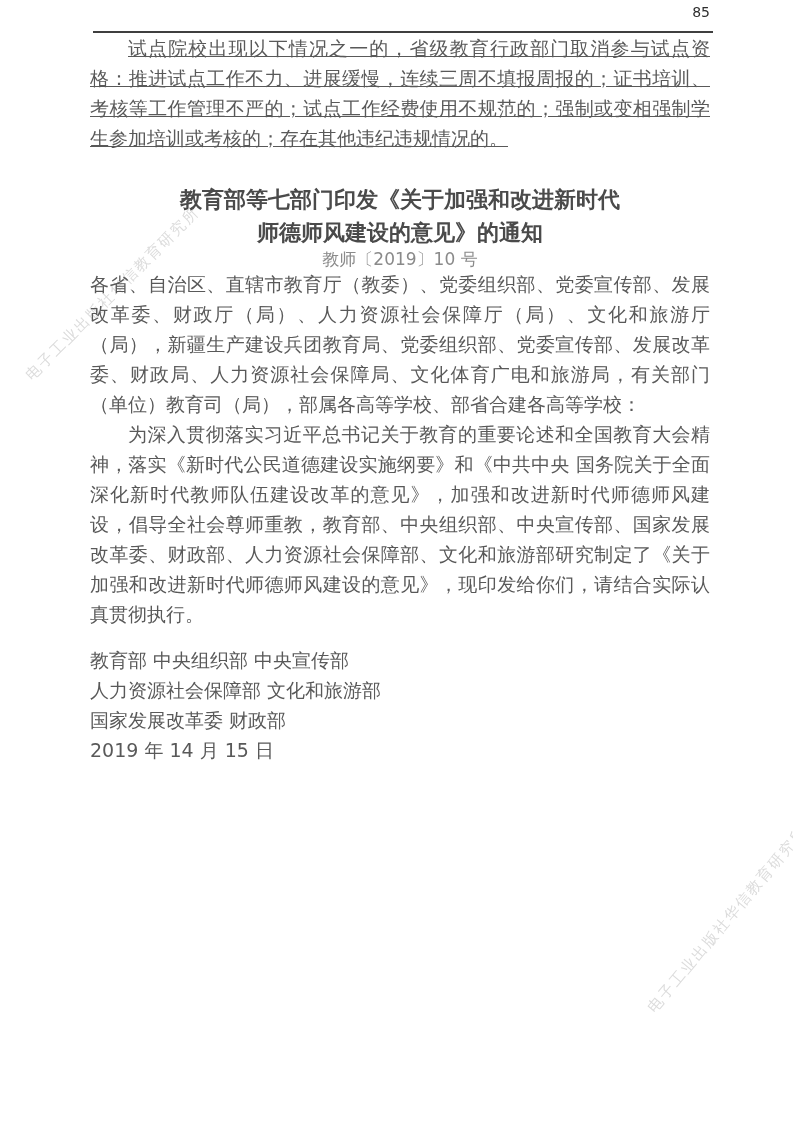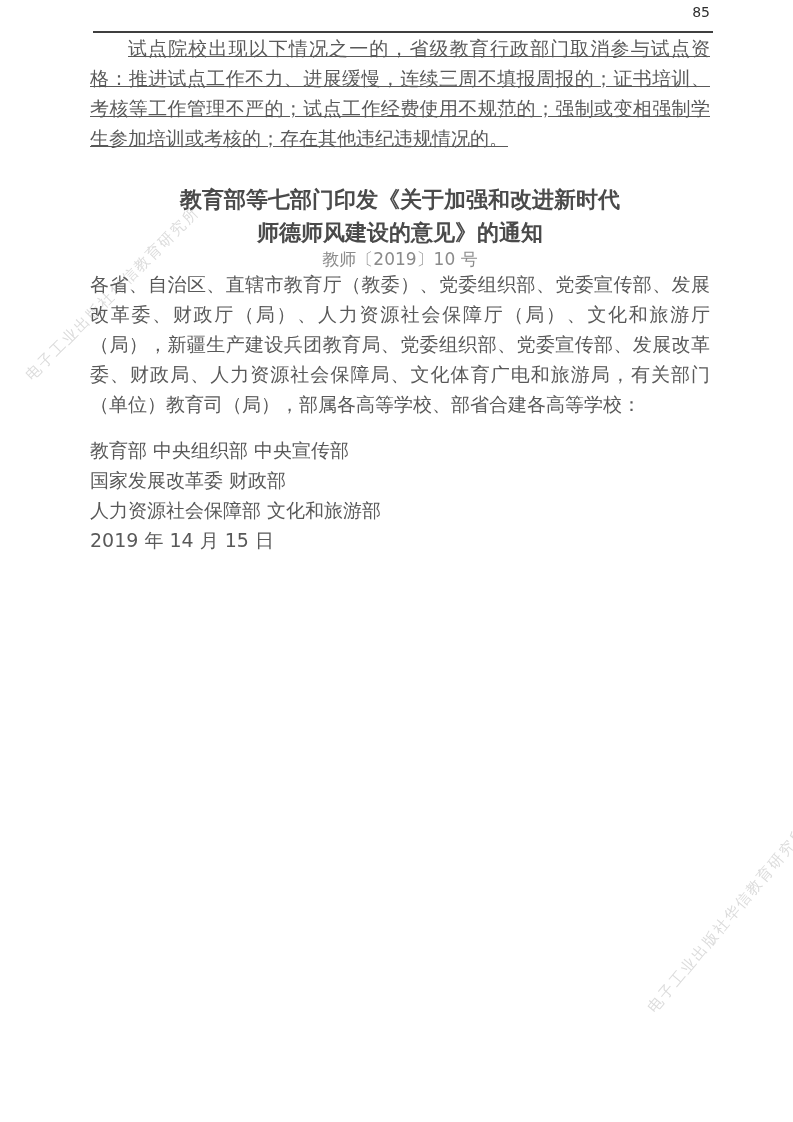--- a/index.html
+++ b/index.html
@@ -82,22 +82,23 @@
   <div class="content">
 
     <p class="para1 indent">试点院校出现以下情况之一的，省级教育行政部门取消参与试点资格：推进试点工作不力、进展缓慢，连续三周不填报周报的；证书培训、考核等工作管理不严的；试点工作经费使用不规范的；强制或变相强制学生参加培训或考核的；存在其他违纪违规情况的。</p>
 
     <h1 class="title"><span>教育部等七部门印发《关于加强和改进新时代</span><br><span>师德师风建设的意见》的通知</span></h1>
 
     <p class="docnum">教师〔2019〕10 号</p>
 
     <p class="addressees">各省、自治区、直辖市教育厅（教委）、党委组织部、党委宣传部、发展改革委、财政厅（局）、人力资源社会保障厅（局）、文化和旅游厅（局），新疆生产建设兵团教育局、党委组织部、党委宣传部、发展改革委、财政局、人力资源社会保障局、文化体育广电和旅游局，有关部门（单位）教育司（局），部属各高等学校、部省合建各高等学校：</p>
 
+    <p class="para3 indent">为深入贯彻落实习近平总书记关于教育的重要论述和全国教育大会精神，落实《新时代公民道德建设实施纲要》和《中共中央 国务院关于全面深化新时代教师队伍建设改革的意见》，加强和改进新时代师德师风建设，倡导全社会尊师重教，教育部、中央组织部、中央宣传部、国家发展改革委、财政部、人力资源社会保障部、文化和旅游部研究制定了《关于加强和改进新时代师德师风建设的意见》，现印发给你们，请结合实际认真贯彻执行。</p>
 
     <div class="signatures">
       <p>教育部 中央组织部 中央宣传部</p>
+      <p>人力资源社会保障部 文化和旅游部</p>
       <p>国家发展改革委 财政部</p>
-      <p>人力资源社会保障部 文化和旅游部</p>
       <p>2019 年 14 月 15 日</p>
     </div>
 
   </div>
 </div>
 
 </body></html>

